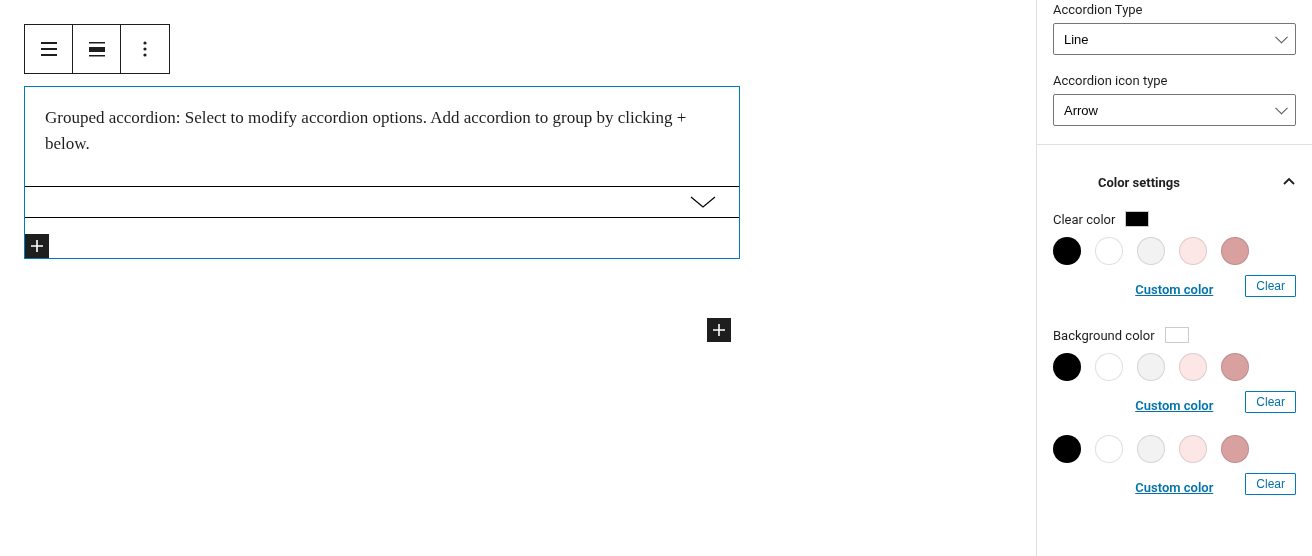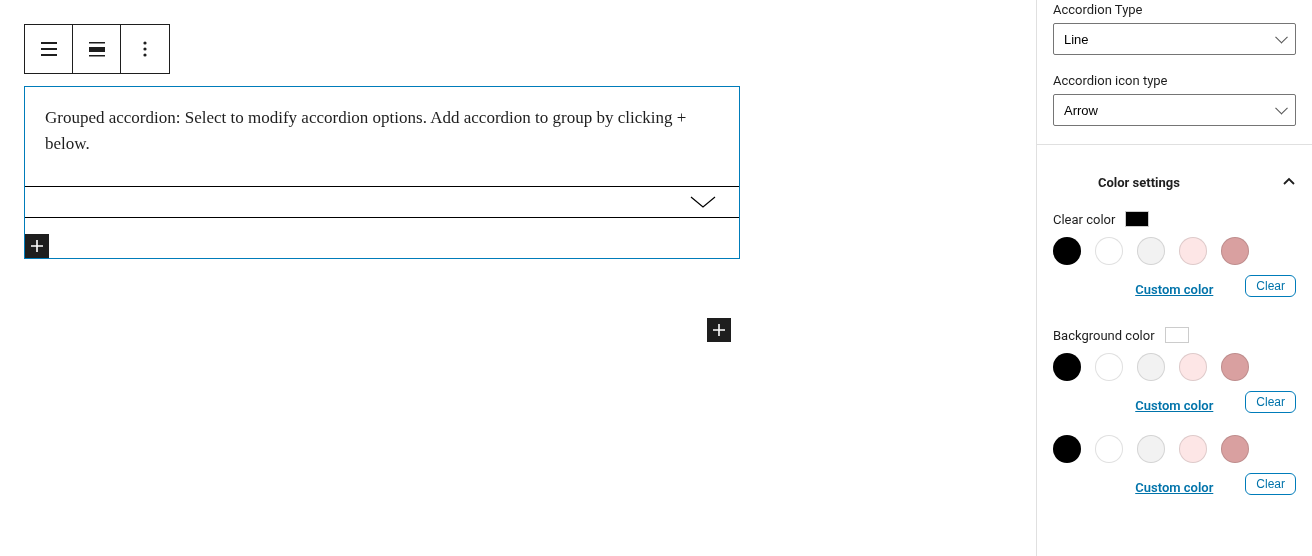--- a/index.html
+++ b/index.html
@@ -194,21 +194,21 @@
     text-decoration: underline;
     font-weight: 600;
     cursor: pointer;
   }
   .clear-btn {
     border: 1px solid #007cba;
     color: #0073aa;
     background: #fff;
     padding: 3px 10px;
     font-size: 12px;
-    border-radius: 6px;
+    border-radius: 1px;
     cursor: pointer;
   }
 </style>
 </head>
 <body>
 
 <div class="canvas">
 
   <div class="toolbar">
     <button>

